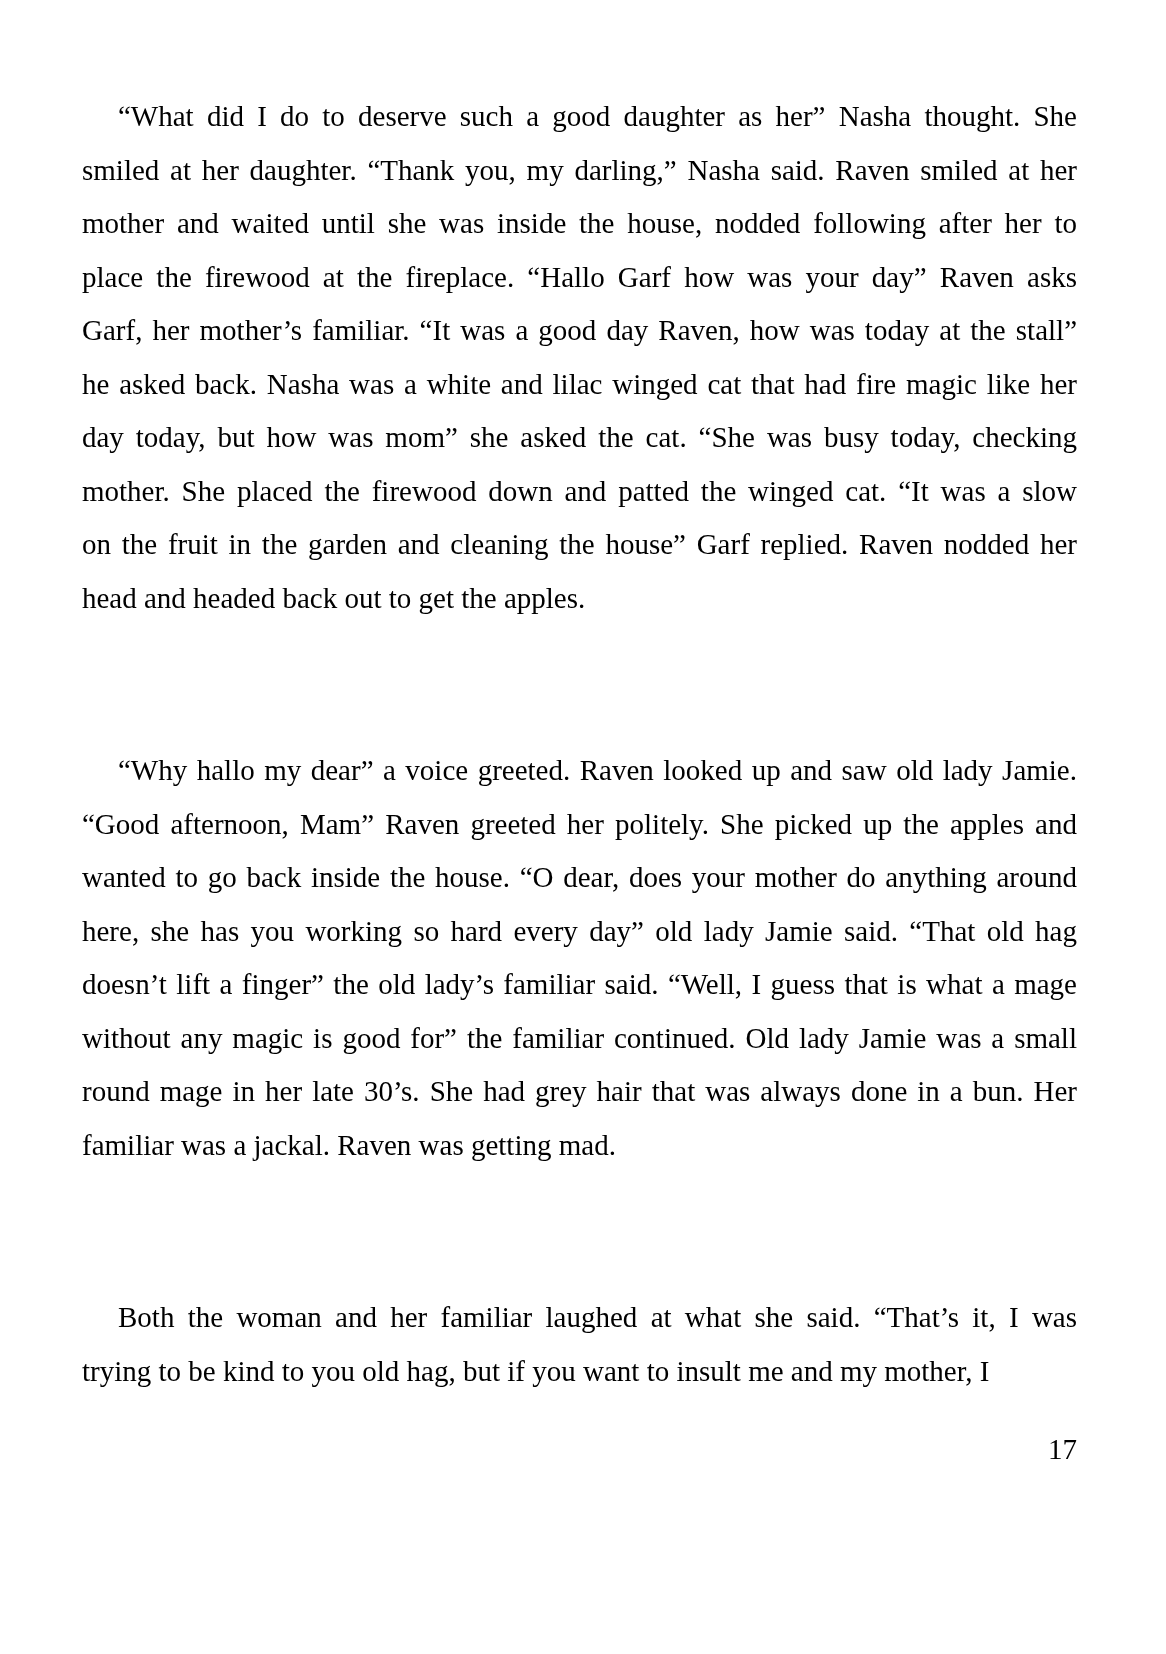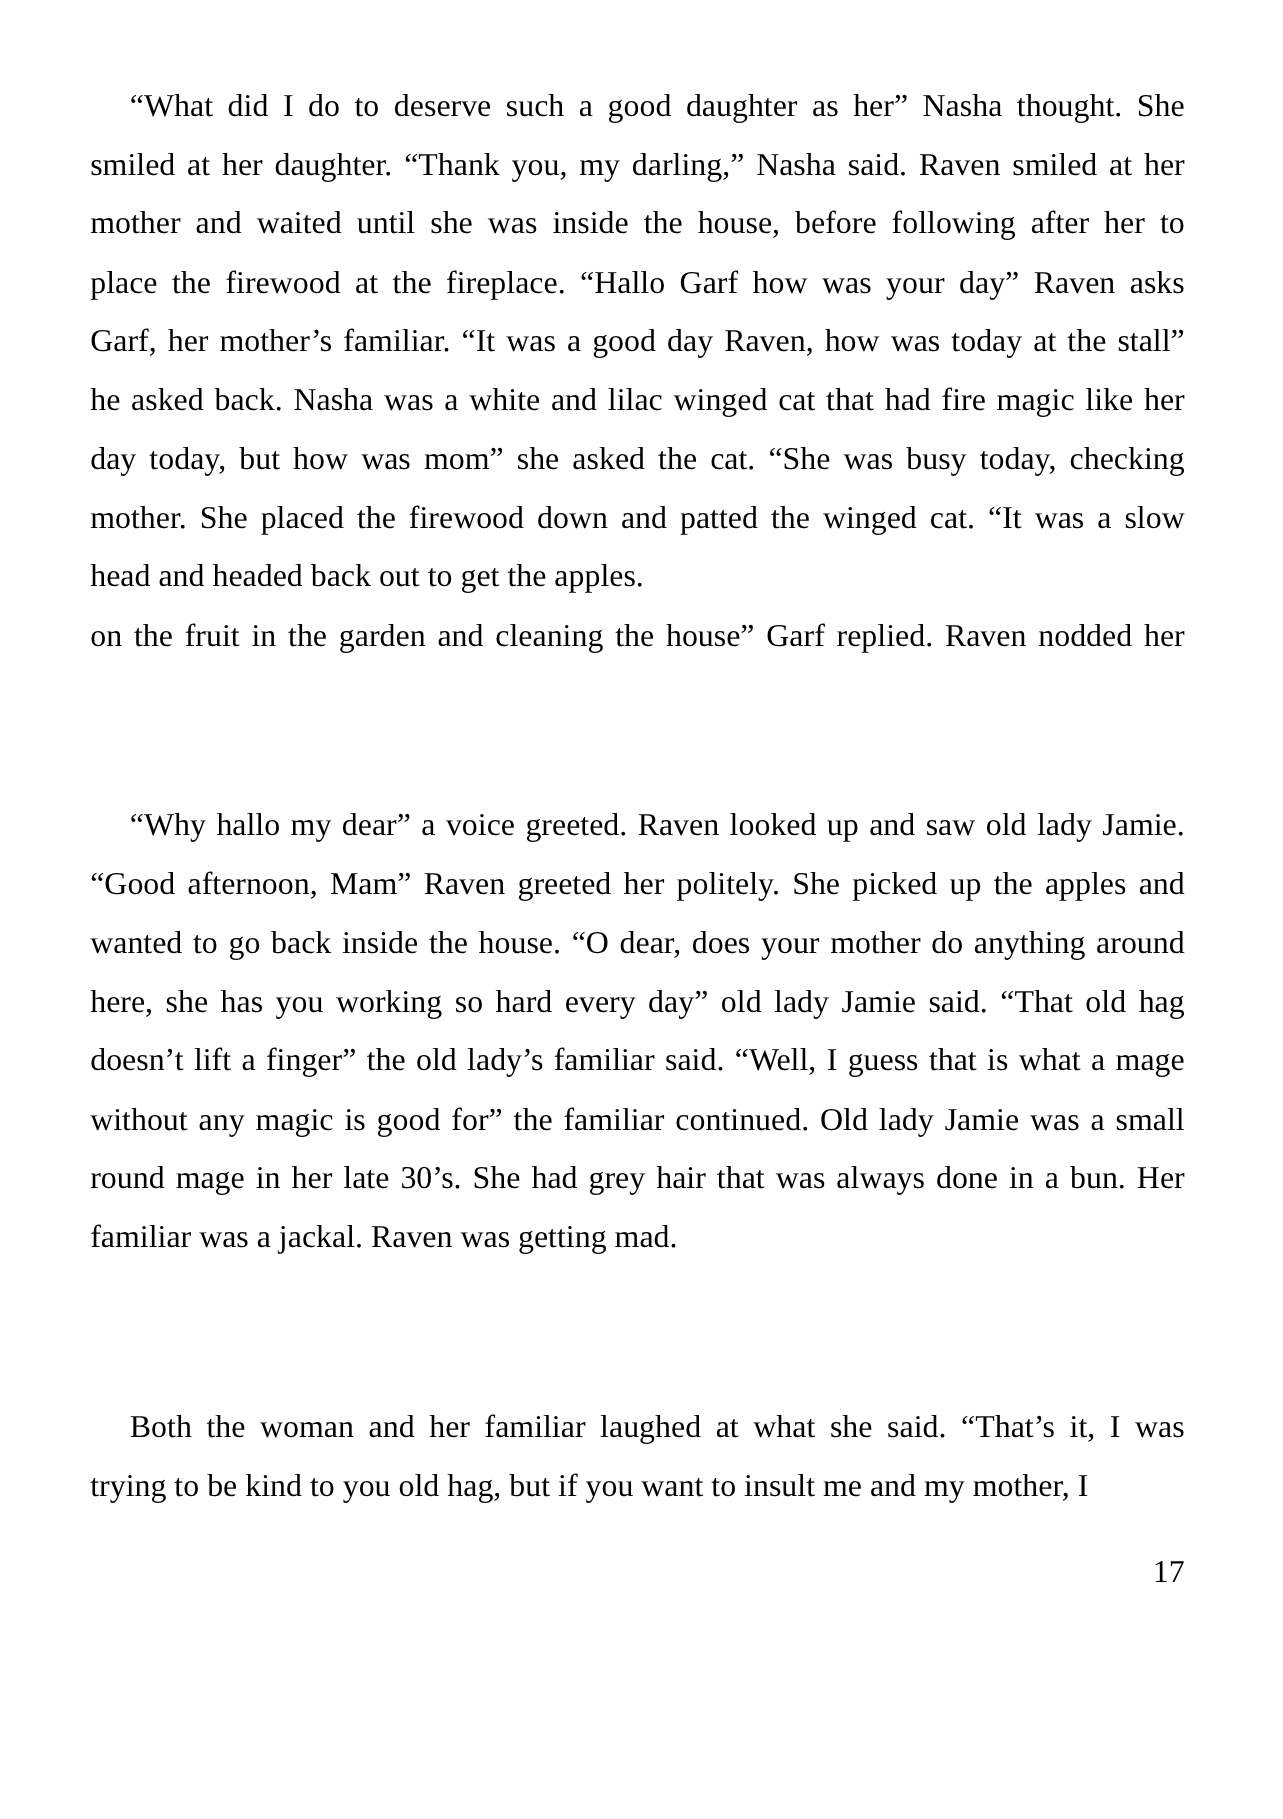--- a/index.html
+++ b/index.html
@@ -6,21 +6,21 @@
     margin: 0;
     padding: 0;
     background: #ffffff;
   }
   .page {
     position: relative;
     width: 1166px;
     height: 1654px;
     background: #ffffff;
     box-sizing: border-box;
-    padding: 70px 89px 0 82px;
+    padding: 90px 89px 0 82px;
     font-family: "Liberation Serif", serif;
     font-size: 29px;
     line-height: 53.5px;
     color: #000000;
     overflow: hidden;
   }
   .paragraph + .paragraph {
     margin-top: 119px;
   }
   .line {
@@ -43,28 +43,28 @@
   }
 </style>
 </head>
 <body>
 
 <div class="page">
   <div class="text-body" id="paragraphs">
       <div class="paragraph">
         <div class="line first">“What did I do to deserve such a good daughter as her” Nasha thought. She</div>
         <div class="line">smiled at her daughter. “Thank you, my darling,” Nasha said. Raven smiled at her</div>
-        <div class="line">mother and waited until she was inside the house, before following after her to</div>
+        <div class="line">mother and waited until she was inside the house, nodded following after her to</div>
         <div class="line">place the firewood at the fireplace. “Hallo Garf how was your day” Raven asks</div>
         <div class="line">Garf, her mother’s familiar. “It was a good day Raven, how was today at the stall”</div>
         <div class="line">he asked back. Nasha was a white and lilac winged cat that had fire magic like her</div>
         <div class="line">day today, but how was mom” she asked the cat. “She was busy today, checking</div>
         <div class="line">mother. She placed the firewood down and patted the winged cat. “It was a slow</div>
+        <div class="line">on the fruit in the garden and cleaning the house” Garf replied. Raven nodded her</div>
         <div class="line last">head and headed back out to get the apples.</div>
-        <div class="line">on the fruit in the garden and cleaning the house” Garf replied. Raven nodded her</div>
       </div>
       <div class="paragraph">
         <div class="line first">“Why hallo my dear” a voice greeted. Raven looked up and saw old lady Jamie.</div>
         <div class="line">“Good afternoon, Mam” Raven greeted her politely. She picked up the apples and</div>
         <div class="line">wanted to go back inside the house. “O dear, does your mother do anything around</div>
         <div class="line">here, she has you working so hard every day” old lady Jamie said. “That old hag</div>
         <div class="line">doesn’t lift a finger” the old lady’s familiar said. “Well, I guess that is what a mage</div>
         <div class="line">without any magic is good for” the familiar continued. Old lady Jamie was a small</div>
         <div class="line">round mage in her late 30’s. She had grey hair that was always done in a bun. Her</div>
         <div class="line last">familiar was a jackal. Raven was getting mad.</div>

